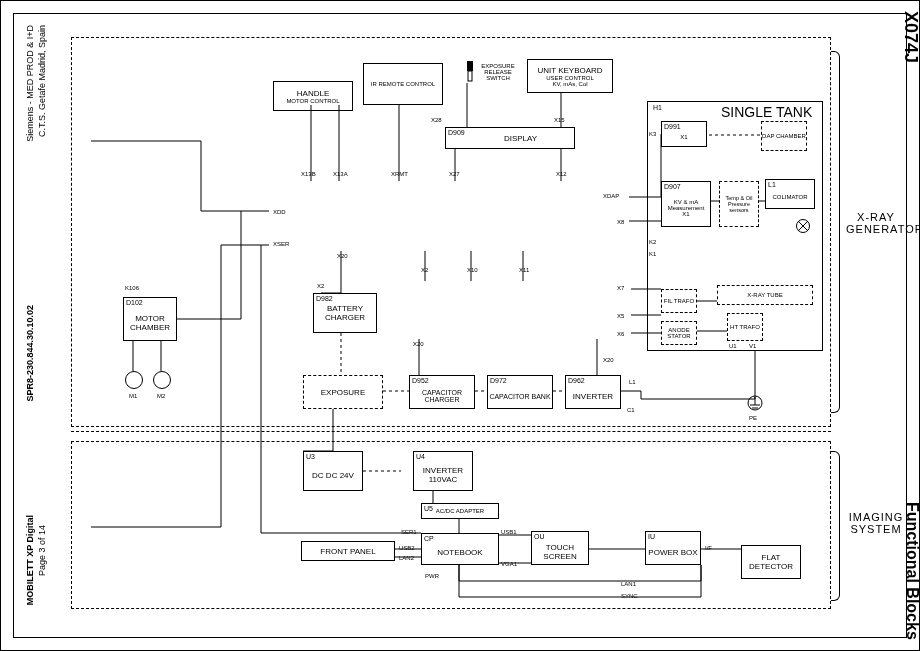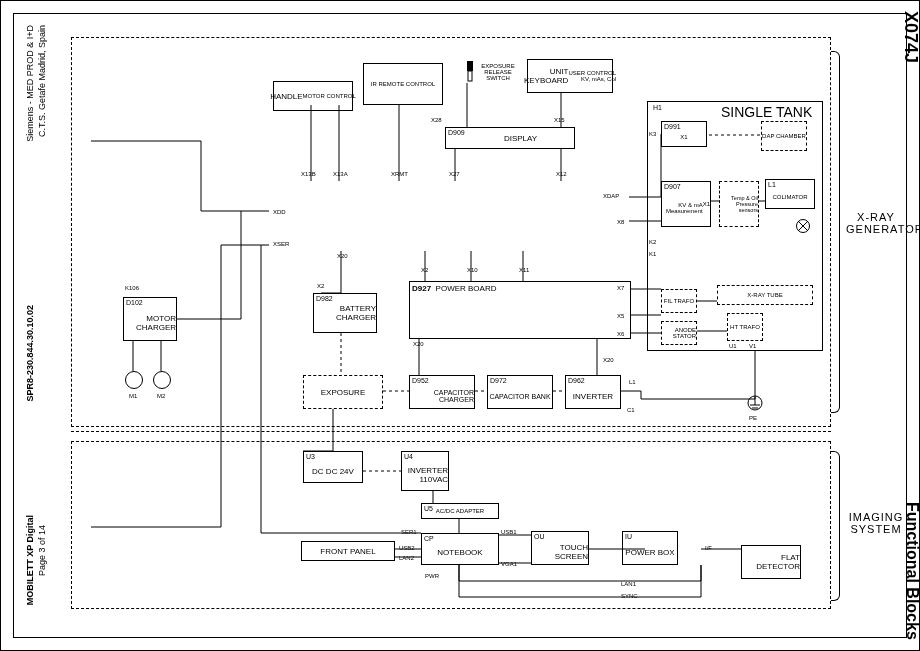--- a/index.html
+++ b/index.html
@@ -3,21 +3,21 @@
 <meta charset="utf-8">
 <style>
 html,body{margin:0;padding:0;font-family:Arial,Helvetica,sans-serif;background:#fff;color:#000}
 .page{position:relative;width:920px;height:651px;border:1px solid #000;box-sizing:border-box}
 .inner{position:absolute;left:12px;right:12px;top:12px;bottom:12px;border:1px solid #000}
 .title-r{position:absolute;right:-2px;top:10px;writing-mode:vertical-rl;font-weight:bold;font-size:18px}
 .sec-r{position:absolute;right:-2px;bottom:10px;writing-mode:vertical-rl;font-weight:bold;font-size:16px}
 .lbl{position:absolute;font-size:7px;white-space:pre}
 .lbl.sm{font-size:6px}
 .lbl.bg{font-size:11px;letter-spacing:1px}
-.box{position:absolute;border:1.5px solid #000;box-sizing:border-box;font-size:8px;text-align:right;display:flex;flex-direction:row;justify-content:center;align-items:center;background:#fff}
+.box{position:absolute;border:1.5px solid #000;box-sizing:border-box;font-size:8px;text-align:center;display:flex;flex-direction:column;justify-content:center;align-items:center;background:#fff}
 .box.dash{border-style:dashed}
 .tag{position:absolute;top:1px;left:2px;font-size:7px}
 .side{position:absolute;left:14px;top:14px;bottom:14px;width:40px}
 .side .rot{position:absolute;left:10px;writing-mode:vertical-rl;transform:rotate(180deg);font-size:9px}
 svg{position:absolute;left:0;top:0}
 .sep{position:absolute;border-top:1px dashed #000;height:0}
 .brace{position:absolute;border:1px solid #000;border-left:none;width:8px}
 .circ{position:absolute;width:16px;height:16px;border:1.5px solid #000;border-radius:50%}
 </style>
 </head>
@@ -130,23 +130,20 @@
   <span class="lbl sm" style="left:555px;top:170px">X12</span>
   <span class="lbl sm" style="left:602px;top:192px">XDAP</span>
   <span class="lbl sm" style="left:616px;top:218px">X8</span>
   <span class="lbl sm" style="left:336px;top:252px">X20</span>
   <span class="lbl sm" style="left:420px;top:266px">X2</span>
   <span class="lbl sm" style="left:466px;top:266px">X10</span>
   <span class="lbl sm" style="left:518px;top:266px">X11</span>
   <span class="lbl sm" style="left:430px;top:116px">X28</span>
   <span class="lbl sm" style="left:553px;top:116px">X15</span>
 
-  <div class="box" style="left:408px;top:280px;width:222px;height:58px;align-items:flex-start;justify-content:flex-start;padding:2px;background:none">
-      <span><b>D927</b>&nbsp;&nbsp;<span>POWER BOARD</span></span>
-    </div>
   <span class="lbl sm" style="left:616px;top:284px">X7</span>
   <span class="lbl sm" style="left:616px;top:312px">X5</span>
   <span class="lbl sm" style="left:616px;top:330px">X6</span>
   <span class="lbl sm" style="left:412px;top:340px">X20</span>
   <span class="lbl sm" style="left:602px;top:356px">X20</span>
 
   <div class="box" style="left:312px;top:292px;width:64px;height:40px">
       <span class="tag">D982</span>
       <span style="margin-top:0">BATTERY
 CHARGER</span>
@@ -175,53 +172,53 @@
       <circle cx="8" cy="8" r="7" fill="none" stroke="#000"></circle>
       <line x1="8" y1="2" x2="8" y2="10" stroke="#000"></line>
       <line x1="3" y1="10" x2="13" y2="10" stroke="#000"></line>
       <line x1="5" y1="13" x2="11" y2="13" stroke="#000"></line>
     </svg>
   <span class="lbl sm" style="left:748px;top:414px">PE</span>
 
   <div class="box" style="left:122px;top:296px;width:54px;height:44px">
       <span class="tag">D102</span>
       <span style="margin-top:8px">MOTOR
-CHARGER</span>
+CHAMBER</span>
     </div>
   <span class="lbl sm" style="left:124px;top:284px">K106</span>
   <div class="circ" style="left:124px;top:370px"></div>
   <div class="circ" style="left:152px;top:370px"></div>
   <span class="lbl sm" style="left:128px;top:392px">M1</span>
   <span class="lbl sm" style="left:156px;top:392px">M2</span>
 
-  <div class="box" style="left:302px;top:450px;width:60px;height:32px">
+  <div class="box" style="left:302px;top:450px;width:60px;height:40px">
       <span class="tag">U3</span>
       <span style="margin-top:8px">DC DC
 24V</span>
     </div>
-  <div class="box" style="left:400px;top:450px;width:48px;height:40px">
+  <div class="box" style="left:412px;top:450px;width:60px;height:40px">
       <span class="tag">U4</span>
       <span style="margin-top:8px">INVERTER
 110VAC</span>
     </div>
   <div class="box" style="left:420px;top:502px;width:78px;height:16px;font-size:6px">
       <span class="tag">U5</span>
       <span>AC/DC ADAPTER</span>
     </div>
 
   <div class="box" style="left:420px;top:532px;width:78px;height:32px">
       <span class="tag">CP</span>
       <span style="margin-top:6px">NOTEBOOK</span>
     </div>
   <div class="box" style="left:530px;top:530px;width:58px;height:34px">
       <span class="tag">OU</span>
       <span style="margin-top:8px">TOUCH
 SCREEN</span>
     </div>
-  <div class="box" style="left:621px;top:530px;width:56px;height:34px">
+  <div class="box" style="left:644px;top:530px;width:56px;height:34px">
       <span class="tag">IU</span>
       <span style="margin-top:8px">POWER
 BOX</span>
     </div>
   <div class="box" style="left:740px;top:544px;width:60px;height:34px">FLAT
 DETECTOR</div>
   <div class="box" style="left:300px;top:540px;width:94px;height:20px">FRONT PANEL</div>
 
   <span class="lbl sm" style="left:400px;top:528px">SER1</span>
   <span class="lbl sm" style="left:500px;top:528px">USB1</span>

